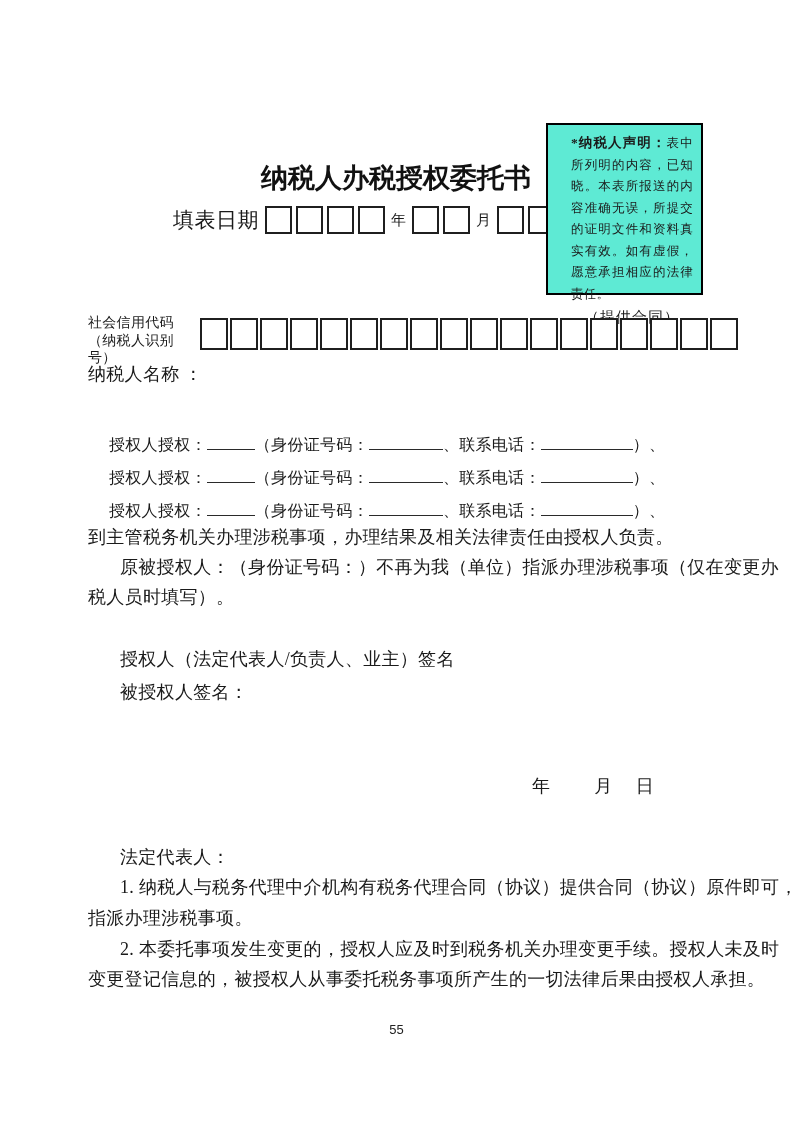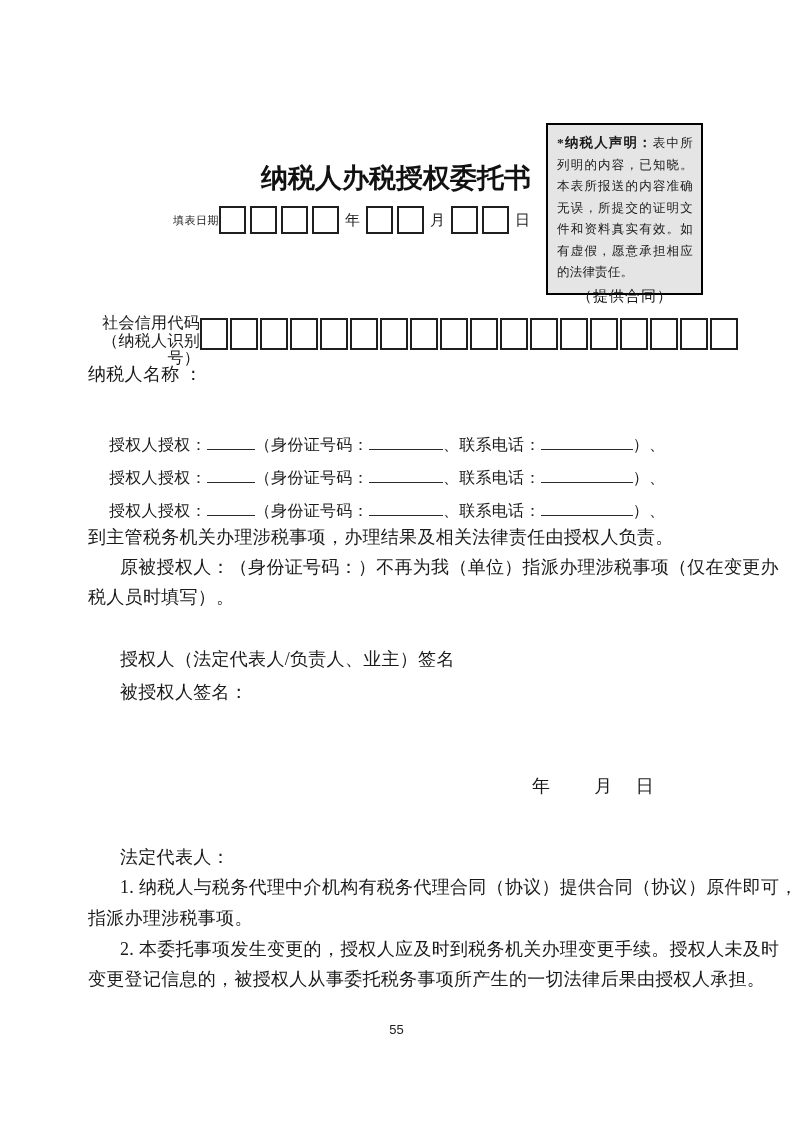--- a/index.html
+++ b/index.html
@@ -12,35 +12,35 @@
   .title{
     position:absolute;left:250px;top:149px;margin:11px;width:270px;
     font-family:"Liberation Sans","DejaVu Sans",sans-serif;
     font-size:27px;font-weight:700;letter-spacing:0;white-space:nowrap;
     text-align:center;color:#111;
   }
   .date-row{
     position:absolute;left:173px;top:206px;
     display:flex;align-items:center;font-size:16px;white-space:nowrap;
   }
-  .date-row .lbl{font-size:11px;letter-spacing:0.5px;}
+  .date-row .lbl{font-size:21px;margin-right:6px;letter-spacing:0.5px;}
   .date-row .unit{margin:0 6px;font-size:15px;}
   .boxes{display:inline-flex;}
   .dbox{width:27px;height:28px;border:2px solid #1f1f1f;box-sizing:border-box;
         display:inline-block;margin-right:4px;background:#fff;}
   .boxes .dbox:last-child{margin-right:0;}
   .decl{
     position:absolute;left:546px;top:123px;width:157px;height:172px;
-    border:2px solid #000;box-sizing:border-box;padding:7px 8px 0 9px;background:#e5e5e5;
+    border:2px solid #000;box-sizing:border-box;padding:7px 8px 0 23px;background:#5eead4;
   }
   .decl-text{margin:0;font-size:12.5px;line-height:21.5px;text-align:justify;letter-spacing:0.2px;}
   .decl-text b{font-size:13.5px;letter-spacing:0;}
   .decl-stamp{font-size:15px;text-align:center;margin-top:3px;letter-spacing:1px;white-space:nowrap;}
   .code-row{position:absolute;left:88px;top:314px;display:flex;align-items:flex-start;}
-  .code-label{flex:none;width:112px;font-size:16px;line-height:17.5px;text-align:right;letter-spacing:0.3px;}
+  .code-label{flex:none;width:112px;font-size:14px;line-height:17.5px;text-align:left;letter-spacing:0.3px;}
   .code-boxes{margin-top:4px;white-space:nowrap;}
   .cbox{width:28px;height:32px;border:2px solid #1f1f1f;box-sizing:border-box;
         display:inline-block;margin-right:2px;background:#fff;}
   .code-boxes .cbox:last-child{margin-right:0;}
   .t{position:absolute;font-size:18px;line-height:20px;white-space:nowrap;letter-spacing:0.3px;}
   .auth-lines{position:absolute;left:88px;top:428px;margin-left:21px;}
   .auth-line{height:33px;line-height:33px;font-size:16px;white-space:nowrap;letter-spacing:0.3px;}
   .blank{display:inline-block;height:13px;border-bottom:1px solid #2a2a2a;}
   .b1{width:48px;}.b2{width:74px;}.b3{width:92px;}
   .date-sign span{display:inline-block;}

